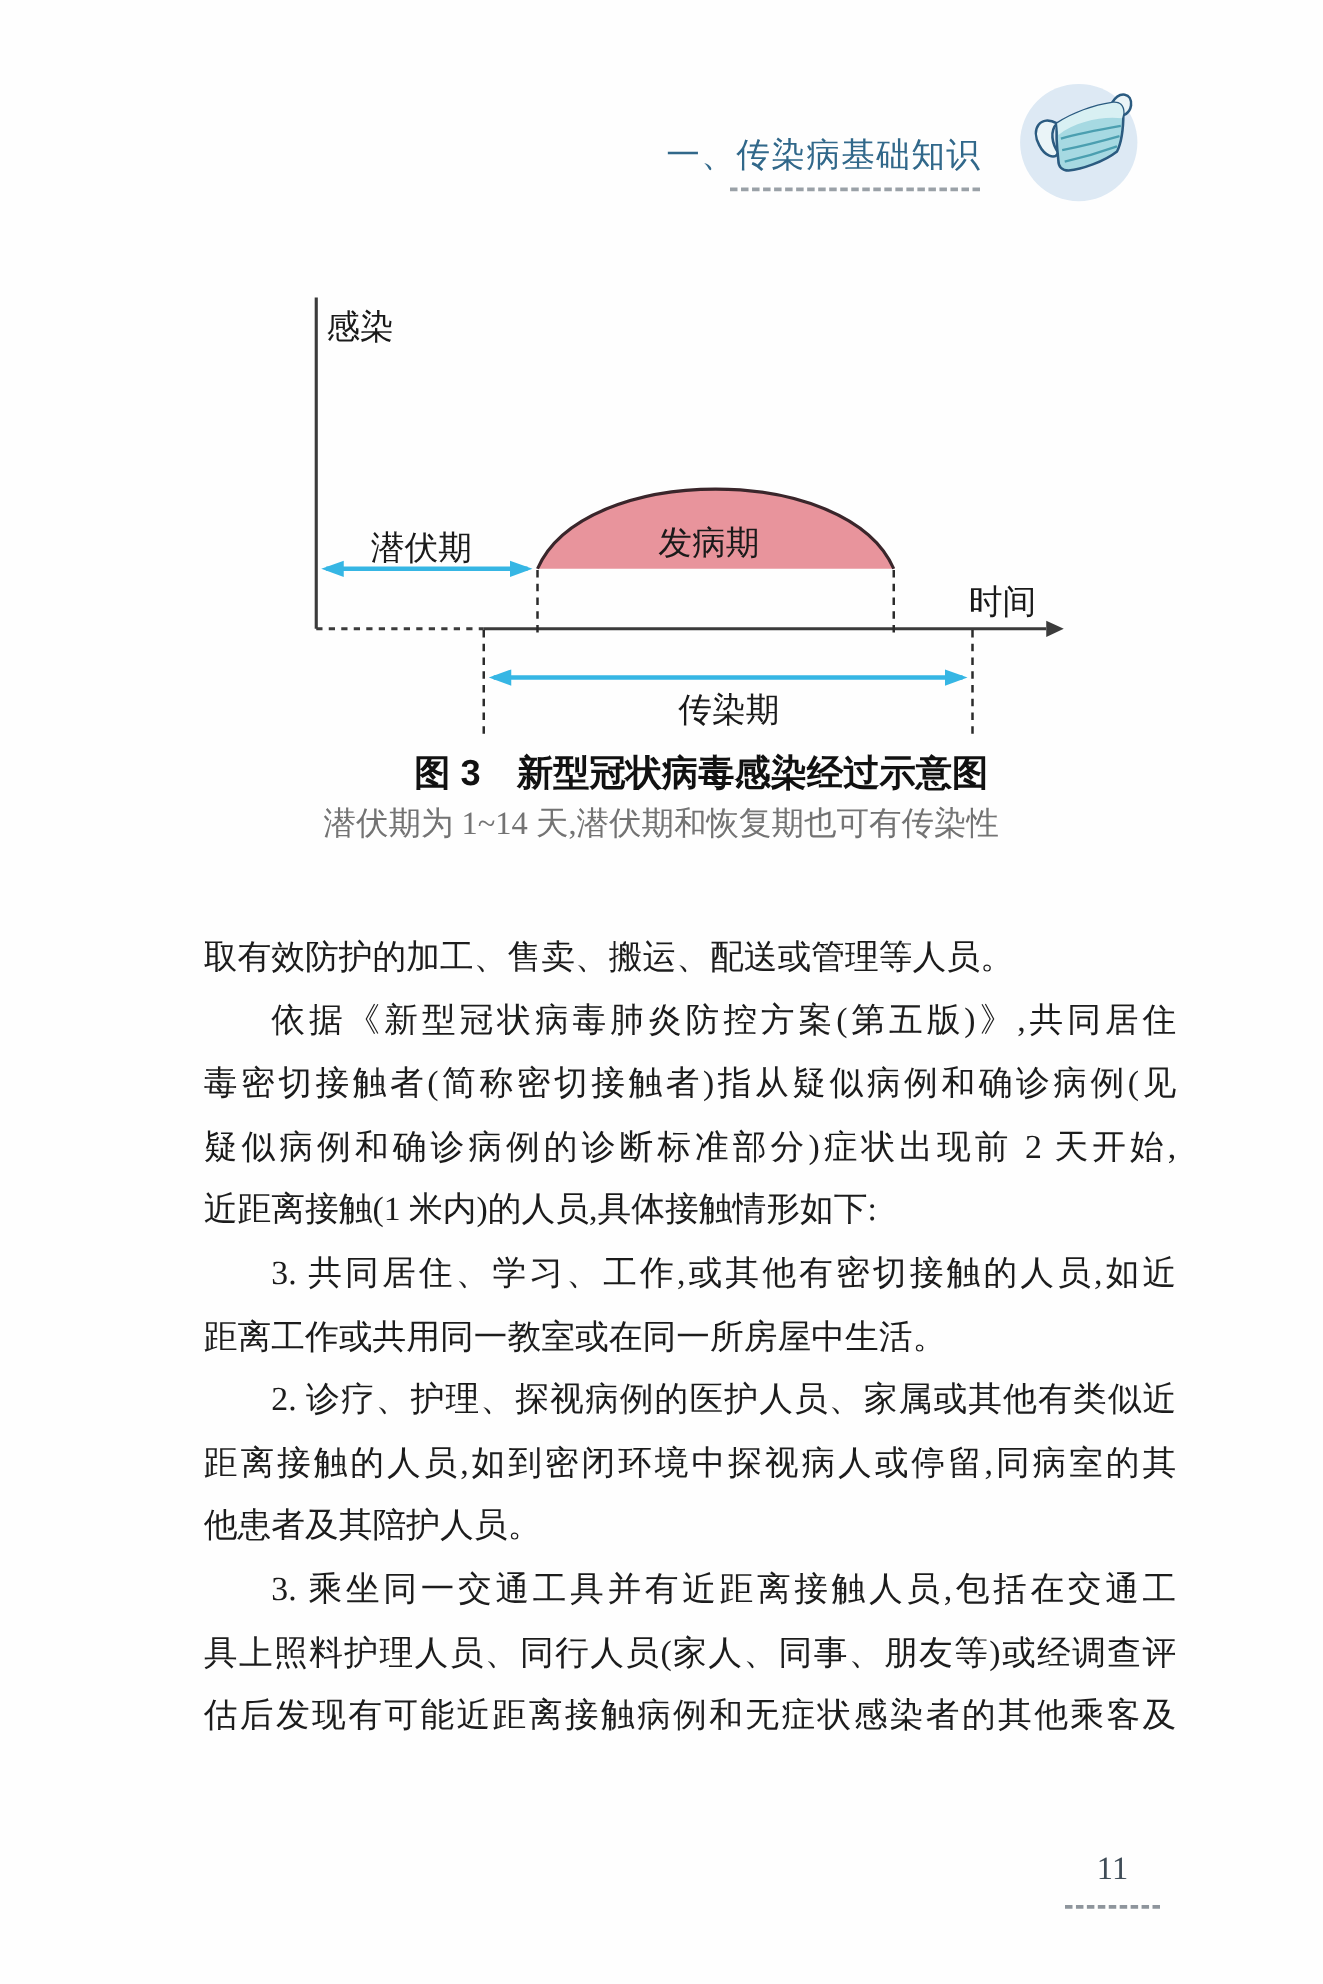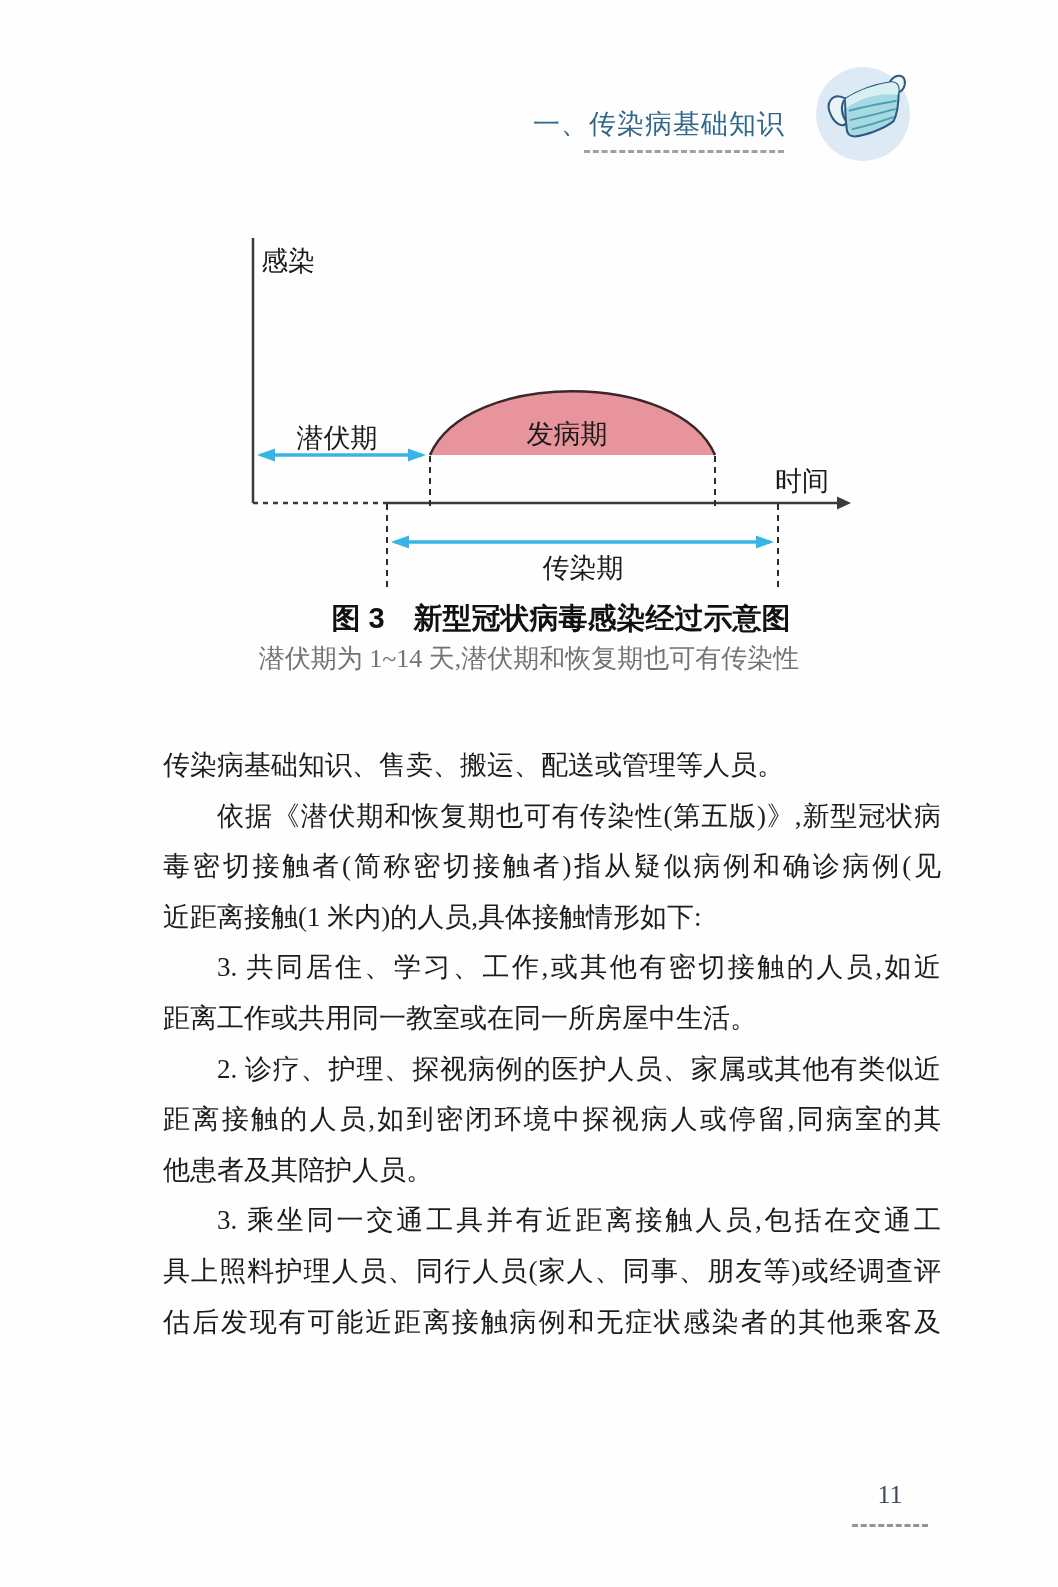--- a/index.html
+++ b/index.html
@@ -81,23 +81,24 @@
     <line x1="180" y1="310" x2="555" y2="310" stroke="#36b6e4" stroke-width="3.5"></line>
     <polygon points="194,303.5 176,310 194,316.5" fill="#36b6e4"></polygon>
     <polygon points="541,303.5 559,310 541,316.5" fill="#36b6e4"></polygon>
     <text x="368" y="345" font-size="27" text-anchor="middle">传染期</text>
   </svg>
 
   <div class="fig-caption">图 3　新型冠状病毒感染经过示意图</div>
   <div class="fig-subcaption">潜伏期为 1~14 天,潜伏期和恢复期也可有传染性</div>
 
   <div class="bodytext">
-    <div class="bl end">传染病基础知识、售卖、搬运、配送或管理等人员。</div>
-    <div class="bl j indent">依据《潜伏期和恢复期也可有传染性(第五版)》,新型冠状病</div>
+    <div class="bl end">取有效防护的加工、售卖、搬运、配送或管理等人员。</div>
+    <div class="bl j indent">依据《新型冠状病毒肺炎防控方案(第五版)》,共同居住</div>
     <div class="bl j">毒密切接触者(简称密切接触者)指从疑似病例和确诊病例(见</div>
+    <div class="bl j">疑似病例和确诊病例的诊断标准部分)症状出现前 2 天开始,</div>
     <div class="bl end">近距离接触(1 米内)的人员,具体接触情形如下:</div>
     <div class="bl j indent">3. 共同居住、学习、工作,或其他有密切接触的人员,如近</div>
     <div class="bl end">距离工作或共用同一教室或在同一所房屋中生活。</div>
     <div class="bl j indent">2. 诊疗、护理、探视病例的医护人员、家属或其他有类似近</div>
     <div class="bl j">距离接触的人员,如到密闭环境中探视病人或停留,同病室的其</div>
     <div class="bl end">他患者及其陪护人员。</div>
     <div class="bl j indent">3. 乘坐同一交通工具并有近距离接触人员,包括在交通工</div>
     <div class="bl j">具上照料护理人员、同行人员(家人、同事、朋友等)或经调查评</div>
     <div class="bl j">估后发现有可能近距离接触病例和无症状感染者的其他乘客及</div>
   </div>

